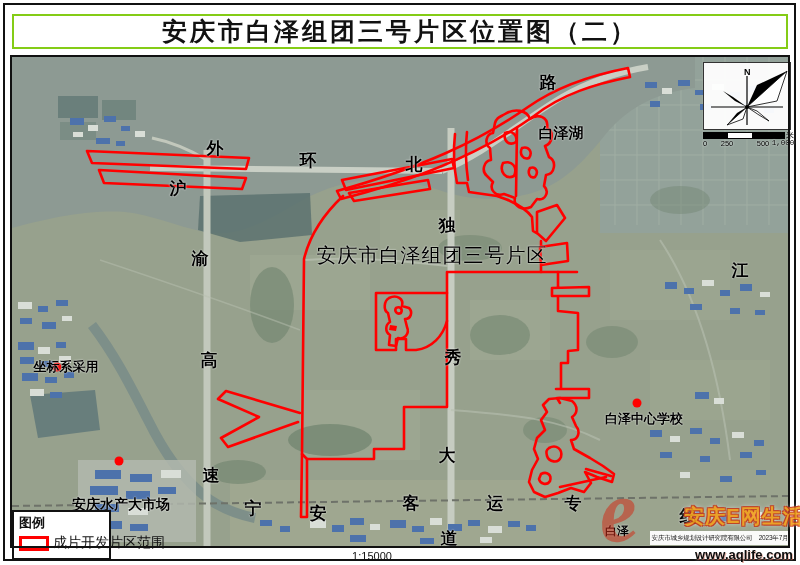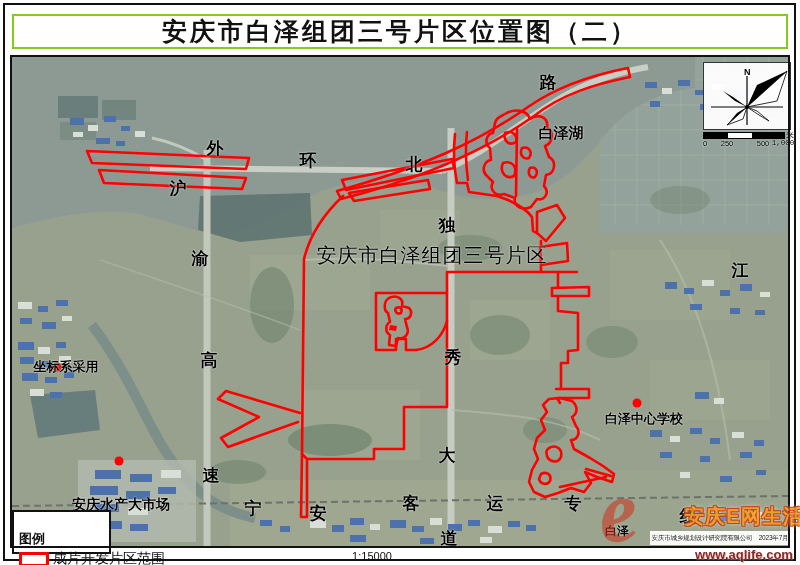--- a/index.html
+++ b/index.html
@@ -21,38 +21,38 @@
   .notes-box{position:absolute;left:12px;top:58px;width:214px;background:rgba(255,255,255,.96);
         border:1px solid #333;box-sizing:border-box;padding:3px 5px;z-index:12;}
   .note{font-size:8px;line-height:11px;color:#222;white-space:nowrap;}
   .compass-box{position:absolute;left:703px;top:62px;width:88px;height:68px;background:rgba(255,255,255,.95);
         border:1px solid #333;box-sizing:border-box;z-index:12;}
   .scalebar{position:absolute;left:703px;top:131px;width:90px;height:17px;z-index:12;}
   .sb-bar{position:absolute;left:0;top:1px;width:80px;height:5px;border:1px solid #000;background:#fff;}
   .sb-seg{position:absolute;top:0;height:5px;background:#000;}
   .sb-unit{position:absolute;left:83px;top:-1px;font-size:8px;color:#000;text-shadow:0 0 2px #fff;}
   .sb-ticks span{position:absolute;top:8px;font-size:7.5px;color:#000;transform:translateX(-50%);text-shadow:0 0 2px #fff;}
-  .legend{position:absolute;left:12px;top:510px;width:99px;height:44px;background:#fff;
-        border:2px solid #111;box-sizing:border-box;z-index:12;padding:18px 5px;}
+  .legend{position:absolute;left:12px;top:510px;width:99px;height:50px;background:#fff;
+        border:2px solid #111;box-sizing:border-box;z-index:12;padding:2px 5px;}
   .legend .lg-title{font-size:13px;font-weight:bold;}
   .lg-row{display:flex;align-items:center;margin-top:2px;}
   .lg-swatch{width:24px;height:9px;background:#fff;border:3px solid #f00;margin-right:4px;flex:none;}
   .lg-label{font-size:14px;white-space:nowrap;}
   .credit{position:absolute;left:650px;top:531px;width:140px;height:14px;background:rgba(255,255,255,.95);
         z-index:11;display:flex;align-items:center;justify-content:center;}
   .credit span{font-size:6.5px;letter-spacing:-.2px;white-space:nowrap;color:#222;}
   .ratio{position:absolute;left:372px;top:550px;transform:translateX(-50%);font-size:11px;color:#111;z-index:5;}
   .watermark{position:absolute;left:0;top:0;width:800px;height:565px;z-index:30;pointer-events:none;}
   .wm-e{position:absolute;left:598px;top:468px;font-family:"Liberation Serif",serif;font-style:italic;font-weight:bold;
         font-size:88px;color:rgba(206,48,25,.55);transform:rotate(-8deg);line-height:1;}
   .wm-brand{position:absolute;left:744px;top:516px;transform:translate(-50%,-50%);font-size:20px;font-weight:bold;
         letter-spacing:1px;color:#f3a11d;opacity:.9;white-space:nowrap;
         text-shadow:1px 1px 0 #c43a1f,-1px -1px 0 #c43a1f,1px -1px 0 #c43a1f,-1px 1px 0 #c43a1f,0 0 5px rgba(255,255,255,.9);}
   .wm-url{position:absolute;left:744px;top:554px;transform:translate(-50%,-50%);font-size:13px;font-weight:bold;
-        color:#7f1d1d;opacity:.95;white-space:nowrap;text-shadow:0 0 3px rgba(255,255,255,.9),1px 1px 0 rgba(200,60,30,.5);}
+        color:#000000;opacity:.95;white-space:nowrap;text-shadow:0 0 3px rgba(255,255,255,.9),1px 1px 0 rgba(200,60,30,.5);}
 </style>
 </head>
 <body>
 
 <div class="page">
 
   <div class="outer-border"></div>
 
   <div class="title-box">
     <span>安庆市白泽组团三号片区位置图（二）</span>

